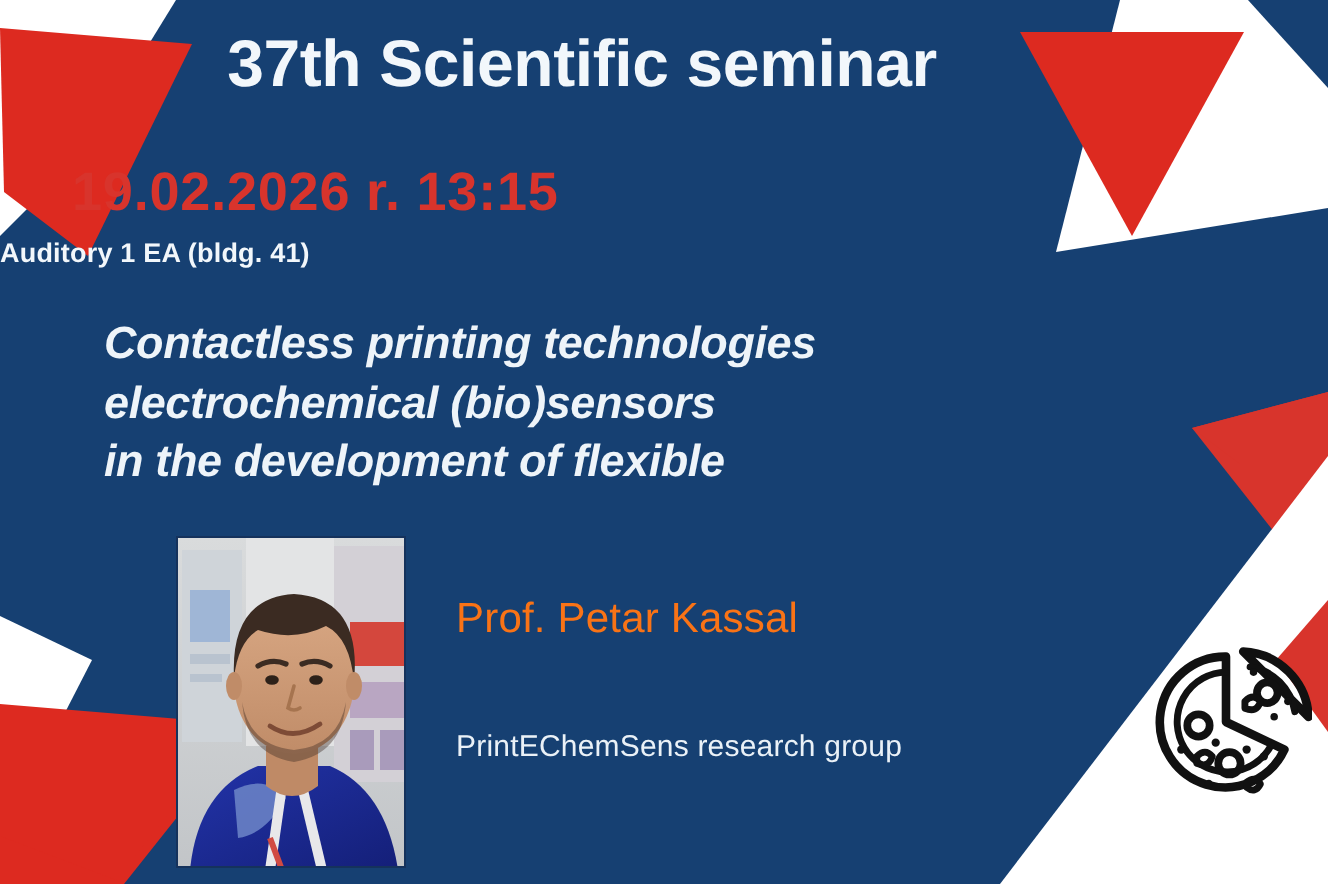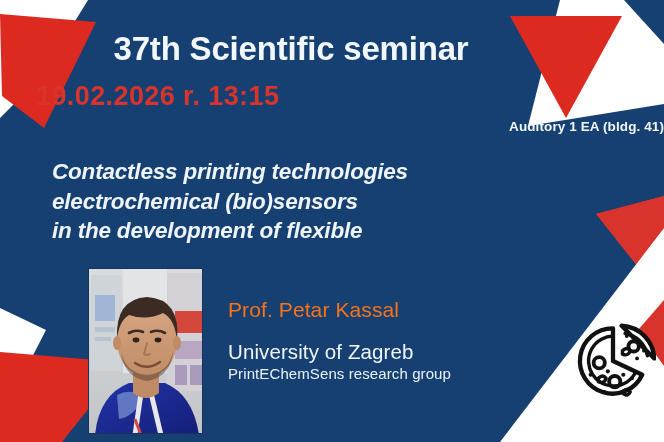--- a/index.html
+++ b/index.html
@@ -24,21 +24,21 @@
     left: 0;
     width: 664px;
     height: 442px;
     pointer-events: none;
   }
 
   
   .headline {
     position: absolute;
     left: 0;
-    top: 32px;
+    top: 15px;
     width: 582px;
     text-align: center;
     color: #f2f7fb;
     font-size: 33px;
     font-weight: 700;
     letter-spacing: -0.2px;
     line-height: 1.05;
   }
   .datetime {
     position: absolute;
@@ -51,21 +51,21 @@
     font-weight: 700;
     letter-spacing: 0.4px;
     line-height: 1.05;
     padding-left: 36px;
   }
   .venue {
     position: absolute;
     left: 0;
     top: 119px;
     width: 664px;
-    text-align: right;
+    text-align: left;
     color: #f2f7fb;
     font-size: 13.5px;
     font-weight: 700;
     letter-spacing: 0.1px;
   }
   .talk-title {
     position: absolute;
     left: 52px;
     top: 157px;
     width: 500px;
@@ -232,21 +232,20 @@
 
       <path d="M58 74 L55 85 Q58 87 61 85" stroke="#a6744f" stroke-width="1.8" fill="none" stroke-linecap="round"></path>
 
       <path d="M46 94 Q58 102 71 93" stroke="#7d4b36" stroke-width="2.4" fill="none" stroke-linecap="round"></path>
 
       <path d="M32 82 Q34 108 58 112 Q82 108 84 82 Q80 104 58 106 Q36 104 32 82 Z" fill="#3b2b22" opacity="0.4"></path>
     </svg>
   </div>
 
   <div class="speaker-name">Prof. Petar Kassal</div>
-  <div class="speaker-affil">University of Zagreb</div>
   <div class="speaker-group">PrintEChemSens research group</div>
 
   <div class="logo">
     <svg viewBox="0 0 100 100" width="86" height="86" fill="none" stroke="#111111" stroke-width="5" stroke-linecap="round" stroke-linejoin="round">
 
       <path d="M50 50 L50 12 A38 38 0 1 0 84 66 L50 50 Z"></path>
 
       <path d="M50 21 A29 29 0 1 0 76 64" stroke-width="4"></path>
 
       <path d="M58 10 A40 40 0 0 1 96 48 L58 10 Z" transform="translate(2,-1)"></path>

